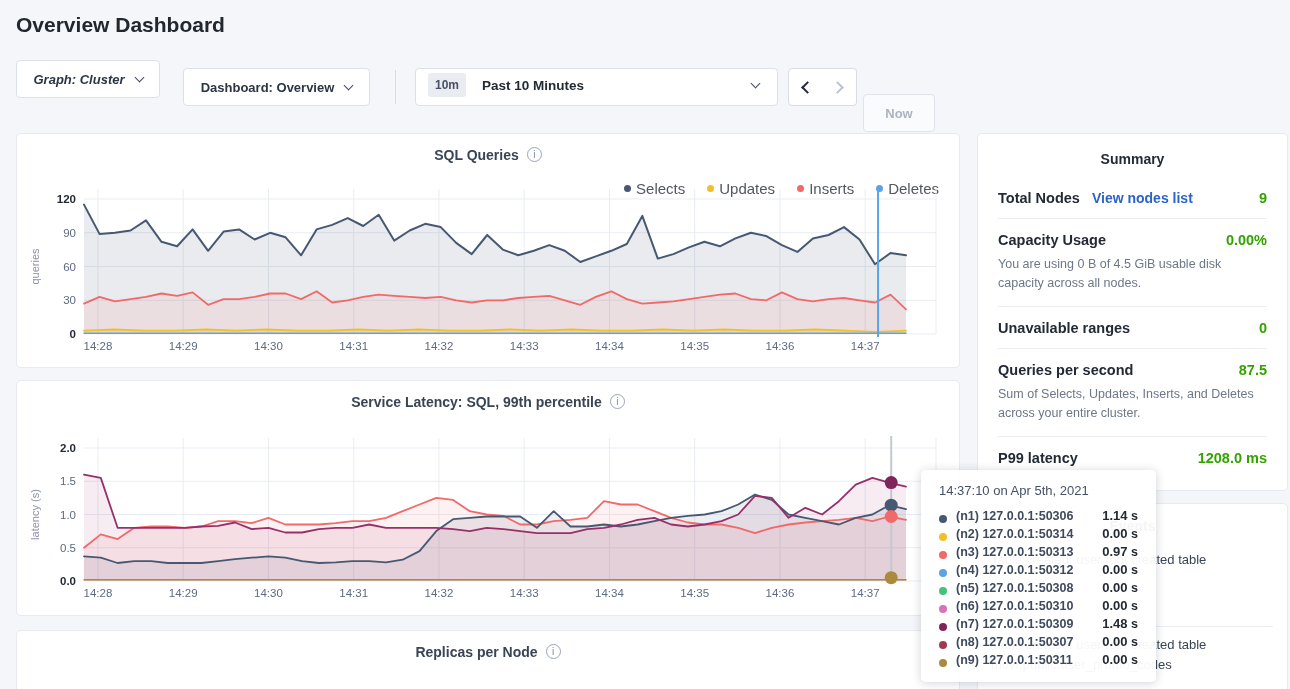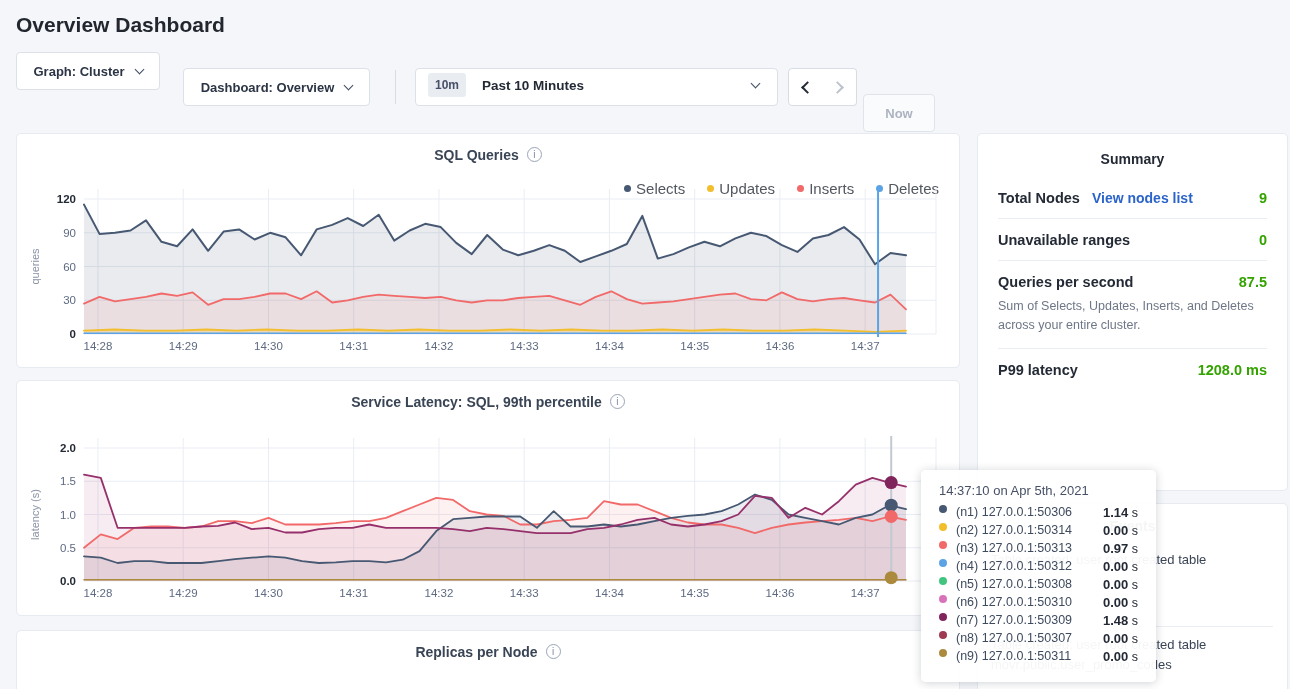--- a/index.html
+++ b/index.html
@@ -58,33 +58,33 @@
   
   .ev-head { position:absolute; top:14px; left:0; width:100%; text-align:center; font-size:14px; font-weight:700; color:#394455; }
   .ev-line { position:absolute; font-size:13px; color:#394455; white-space:nowrap; }
   .ev-divider { position:absolute; left:14px; right:14px; height:1px; background:#EAEDF2; }
 
   
   .tip { position:absolute; left:921px; top:470px; width:235px; height:212px; z-index:6;
          background:rgba(255,255,255,0.95); border-radius:5px; box-shadow:0 1px 10px rgba(40,50,70,0.22);
          padding:13px 18px 12px; }
   .tip-head { font-size:13px; color:#475066; margin-bottom:7px; }
-  .tip-row { display:flex; align-items:flex-start; height:18px; font-size:12.5px; color:#3E4A5E; }
+  .tip-row { display:flex; align-items:flex-end; height:18px; font-size:12.5px; color:#3E4A5E;font-weight:bold; }
   .tdot { width:8px; height:8px; border-radius:50%; margin-right:9px; flex:none; }
   .tval { margin-left:auto; color:#242A35; }
   .tval b { font-size:13px; }
 </style>
 </head>
 <body>
 
 <div id="page">
 
   <div class="page-title">Overview Dashboard</div>
 
-  <div class="dd" style="left:16px; top:52px; width:144px;">
+  <div class="dd" style="left:16px; top:60px; width:144px;font-style:italic;">
     <span>Graph: Cluster</span>
     <span class="chev"></span>
   </div>
   <div class="dd" style="left:183px; top:68px; width:187px;">
     <span>Dashboard: Overview</span>
     <span class="chev"></span>
   </div>
   <div class="tb-divider"></div>
   <div class="timebox">
     <span class="badge">10m</span>
@@ -232,20 +232,27 @@
       <div id="summary-rows">
           <div class="sum-row">
             <div class="sum-line">
               <span class="sum-label">Total Nodes</span>
               <a class="sum-link">View nodes list</a>
               <span class="sum-val">9</span>
             </div>
           </div>
           <div class="sum-row">
             <div class="sum-line">
+              <span class="sum-label">Capacity Usage</span>
+              <span class="sum-val">0.00%</span>
+            </div>
+            <div class="sum-desc">You are using 0 B of 4.5 GiB usable disk capacity across all nodes.</div>
+          </div>
+          <div class="sum-row">
+            <div class="sum-line">
               <span class="sum-label">Unavailable ranges</span>
               <span class="sum-val">0</span>
             </div>
           </div>
           <div class="sum-row">
             <div class="sum-line">
               <span class="sum-label">Queries per second</span>
               <span class="sum-val">87.5</span>
             </div>
             <div class="sum-desc">Sum of Selects, Updates, Inserts, and Deletes across your entire cluster.</div>

